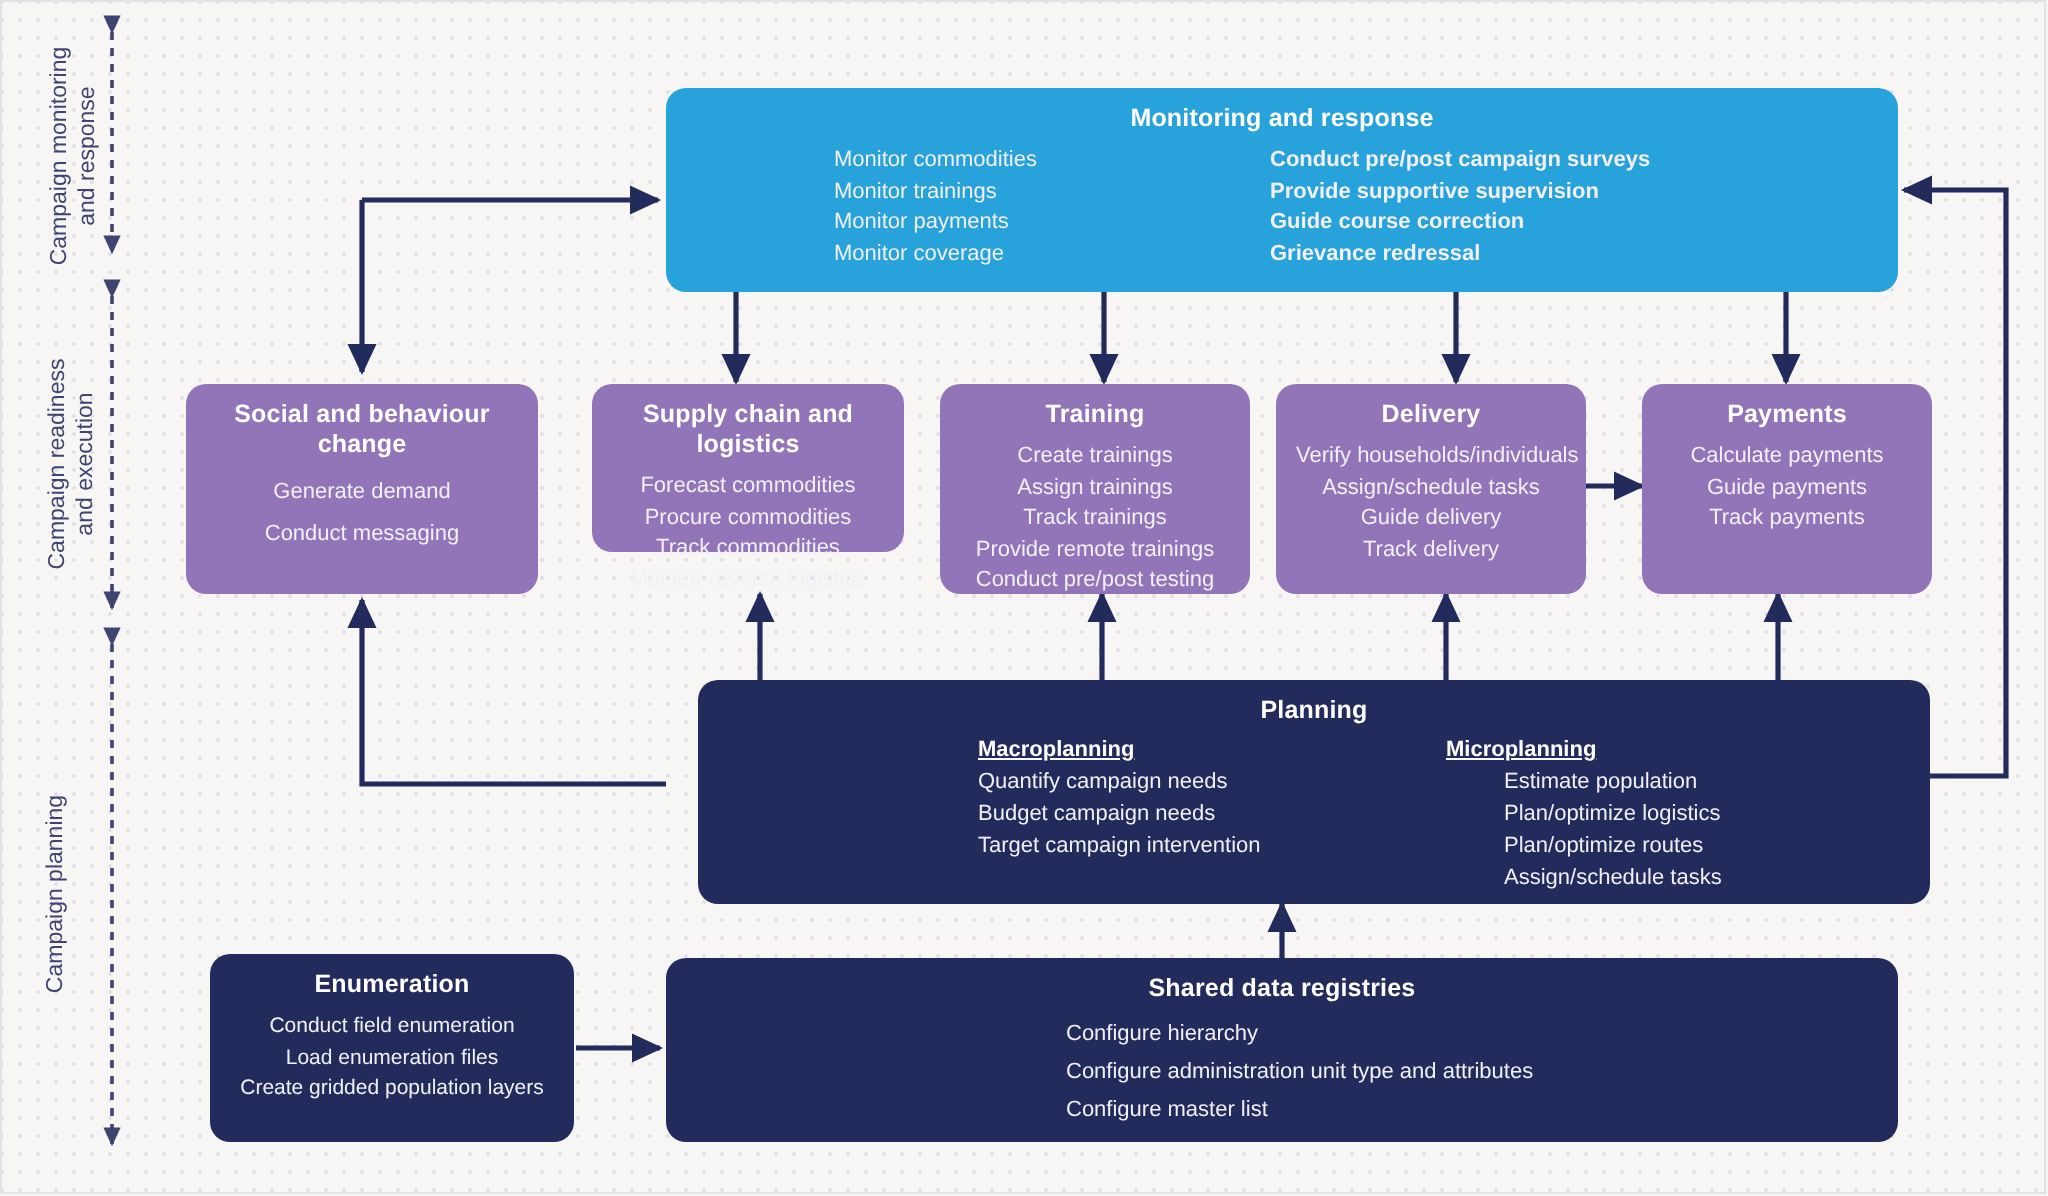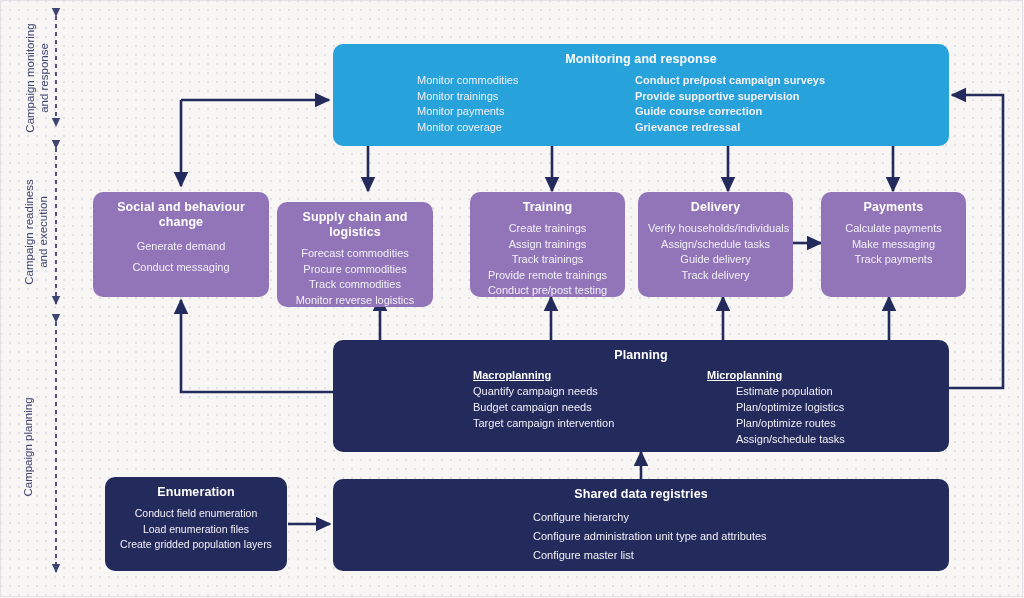--- a/index.html
+++ b/index.html
@@ -190,21 +190,21 @@
   </div>
 
   <div class="node purple" style="left:93px; top:192px; width:176px; height:105px;">
     <div class="title" style="padding:0 12px;">Social and behaviour change</div>
     <div class="lines" style="text-align:center; line-height:21px;">
       <div class="ln">Generate demand</div>
       <div class="ln">Conduct messaging</div>
     </div>
   </div>
 
-  <div class="node purple" style="left:277px; top:192px; width:156px; height:105px;margin-top:10px;">
+  <div class="node purple" style="left:296px; top:192px; width:156px; height:84px;">
     <div class="title">Supply chain and logistics</div>
     <div class="lines" style="text-align:center;">
       <div class="ln">Forecast commodities</div>
       <div class="ln">Procure commodities</div>
       <div class="ln">Track commodities</div>
       <div class="ln">Monitor reverse logistics</div>
     </div>
   </div>
 
   <div class="node purple" style="left:470px; top:192px; width:155px; height:105px;">
@@ -225,26 +225,26 @@
       <div class="ln">Assign/schedule tasks</div>
       <div class="ln">Guide delivery</div>
       <div class="ln">Track delivery</div>
     </div>
   </div>
 
   <div class="node purple" style="left:821px; top:192px; width:145px; height:105px;">
     <div class="title">Payments</div>
     <div class="lines" style="text-align:center;">
       <div class="ln">Calculate payments</div>
-      <div class="ln">Make messaging</div>
+      <div class="ln">Guide payments</div>
       <div class="ln">Track payments</div>
     </div>
   </div>
 
-  <div class="node navy" style="left:333px; top:340px; width:616px; height:112px; padding-top:8px;">
+  <div class="node navy" style="left:349px; top:340px; width:616px; height:112px; padding-top:8px;">
     <div class="title">Planning</div>
     <div class="twocol" style="padding-left:130px; gap:64px; justify-content:flex-start;">
       <div class="col" style="width:170px;">
         <span class="plan-head">Macroplanning</span>
         <div class="lines" style="line-height:16px;">
           <div class="ln">Quantify campaign needs</div>
           <div class="ln">Budget campaign needs</div>
           <div class="ln">Target campaign intervention</div>
         </div>
       </div>

